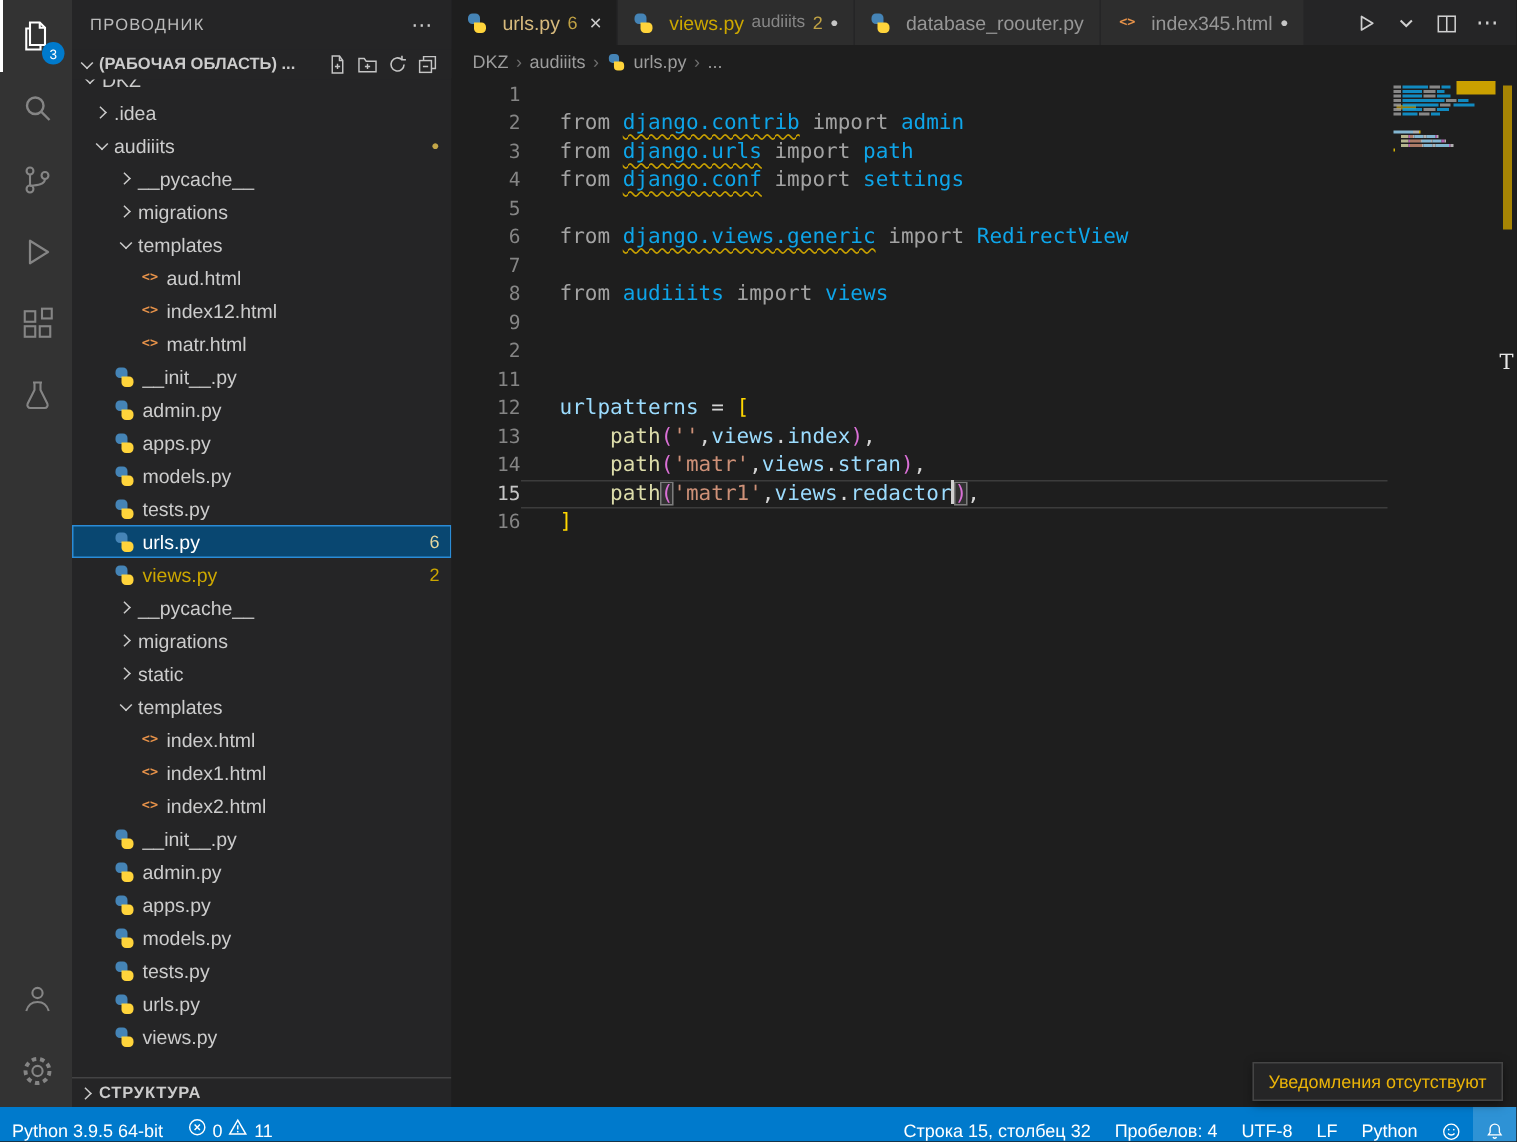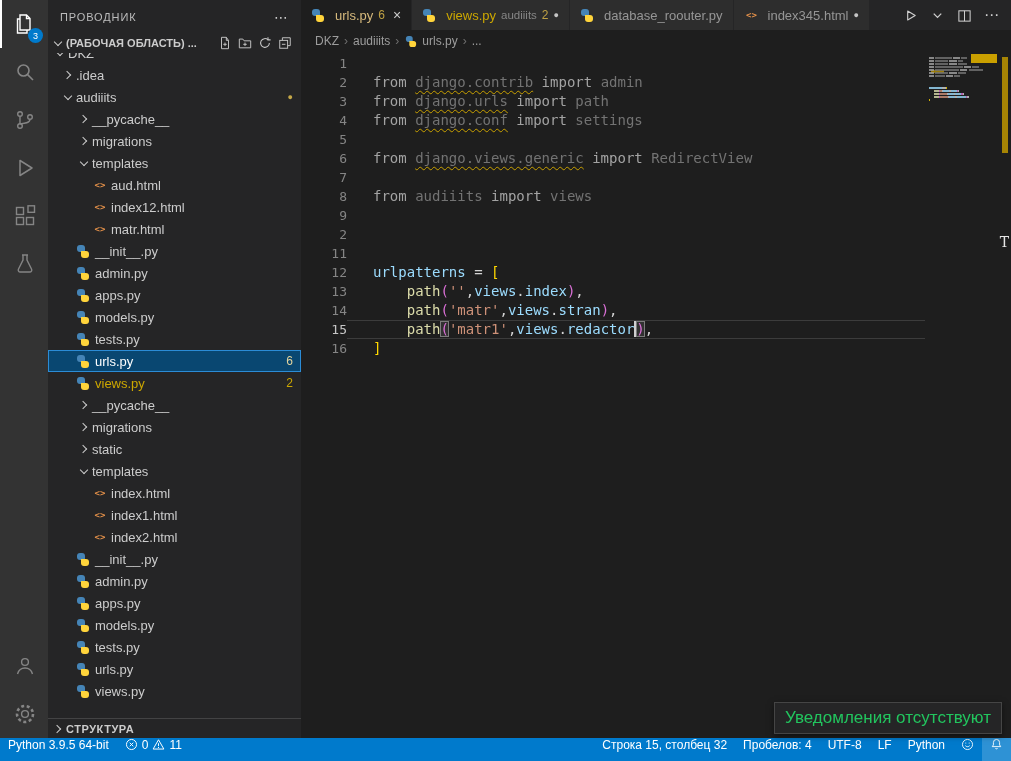--- a/index.html
+++ b/index.html
@@ -77,21 +77,21 @@
 
 
 #editor{position:relative;flex:1;overflow:hidden;background:#1e1e1e}
 #code{padding-top:2px}
 .line{display:flex;height:19px;line-height:19px;white-space:pre;
   font-family:"DejaVu Sans Mono",monospace;font-size:14px}
 .ln{width:46px;flex:none;text-align:right;color:#858585;font-size:13px}
 .ln.cur{color:#c6c6c6}
 .lc{flex:1;padding-left:26px;margin-right:86px}
 .line.current .lc{box-shadow:inset 0 1px 0 #3c3c3c,inset 0 -1px 0 #3c3c3c}
-.tok-kw{color:#a3a3a3}.tok-mod{color:#737373}.tok-str{color:#ce9178}.tok-fn{color:#dcdcaa}
+.tok-kw{color:#a3a3a3}.tok-mod{color:#0ea5e9}.tok-str{color:#ce9178}.tok-fn{color:#dcdcaa}
 .tok-vr{color:#9cdcfe}.tok-pl{color:#d4d4d4}.tok-b1{color:#ffd700}.tok-b2{color:#da70d6}
 .sq{text-decoration-line:underline;text-decoration-style:wavy;text-decoration-color:#c8a000;
   text-decoration-thickness:1px;text-underline-offset:3px}
 .match{box-shadow:inset 0 0 0 1px #7c7c7c;background:rgba(120,120,120,.22)}
 .caret{display:inline-block;width:2px;height:16px;background:#d0d0d0;vertical-align:-3px;
   animation:blink 1s steps(1) infinite}
 @keyframes blink{50%{opacity:0}}
 
 
 #minimap{position:absolute;top:2px;right:14px;width:68px}
@@ -100,27 +100,27 @@
 .mm-seg.blank{background:transparent}
 .mm-hl1{position:absolute;top:0;right:0;width:26px;height:9px;background:#caa000}
 .mm-hl2{position:absolute;top:16px;left:2px;width:13px;height:3px;background:rgba(202,160,0,.7)}
 #ruler{position:absolute;top:0;right:0;width:13px;height:100%}
 .ruler-warn{position:absolute;top:5px;right:3px;width:6px;height:96px;background:rgba(190,150,0,.85)}
 .ruler-T{position:absolute;top:182px;right:2px;color:#e6e6e6;font:14px "DejaVu Serif",serif}
 
 
 #statusbar{height:23px;flex:none;background:#007acc;display:flex;align-items:stretch;
   color:#ffffff;font-size:12px}
-.sb-item{display:flex;align-items:flex-start;gap:4px;padding:0 8px;cursor:pointer;white-space:nowrap}
+.sb-item{display:flex;align-items:flex-end;gap:4px;padding:0 8px;cursor:pointer;white-space:nowrap}
 .sb-item svg{width:13px;height:13px}
 .sb-right{margin-left:auto;display:flex}
 .sb-item.bell{background:rgba(255,255,255,.18)}
 
 #notif-tooltip{position:absolute;right:9px;bottom:27px;background:#252526;border:1px solid #454545;
-  color:#22c55e;font-size:17px;padding:5px 10px;box-shadow:0 2px 6px rgba(0,0,0,.5);z-index:50}
+  color:#eab308;font-size:12px;padding:5px 10px;box-shadow:0 2px 6px rgba(0,0,0,.5);z-index:50}
 </style>
 </head>
 <body>
 
 <div id="app">
   <div id="main">
     <nav id="activitybar">
         <div class="ab-item active">
           <svg viewBox="0 0 24 24" fill="none" stroke="currentColor" stroke-width="1.4">
             <path d="M13.5 3H7v15h10V6.5z"></path>

